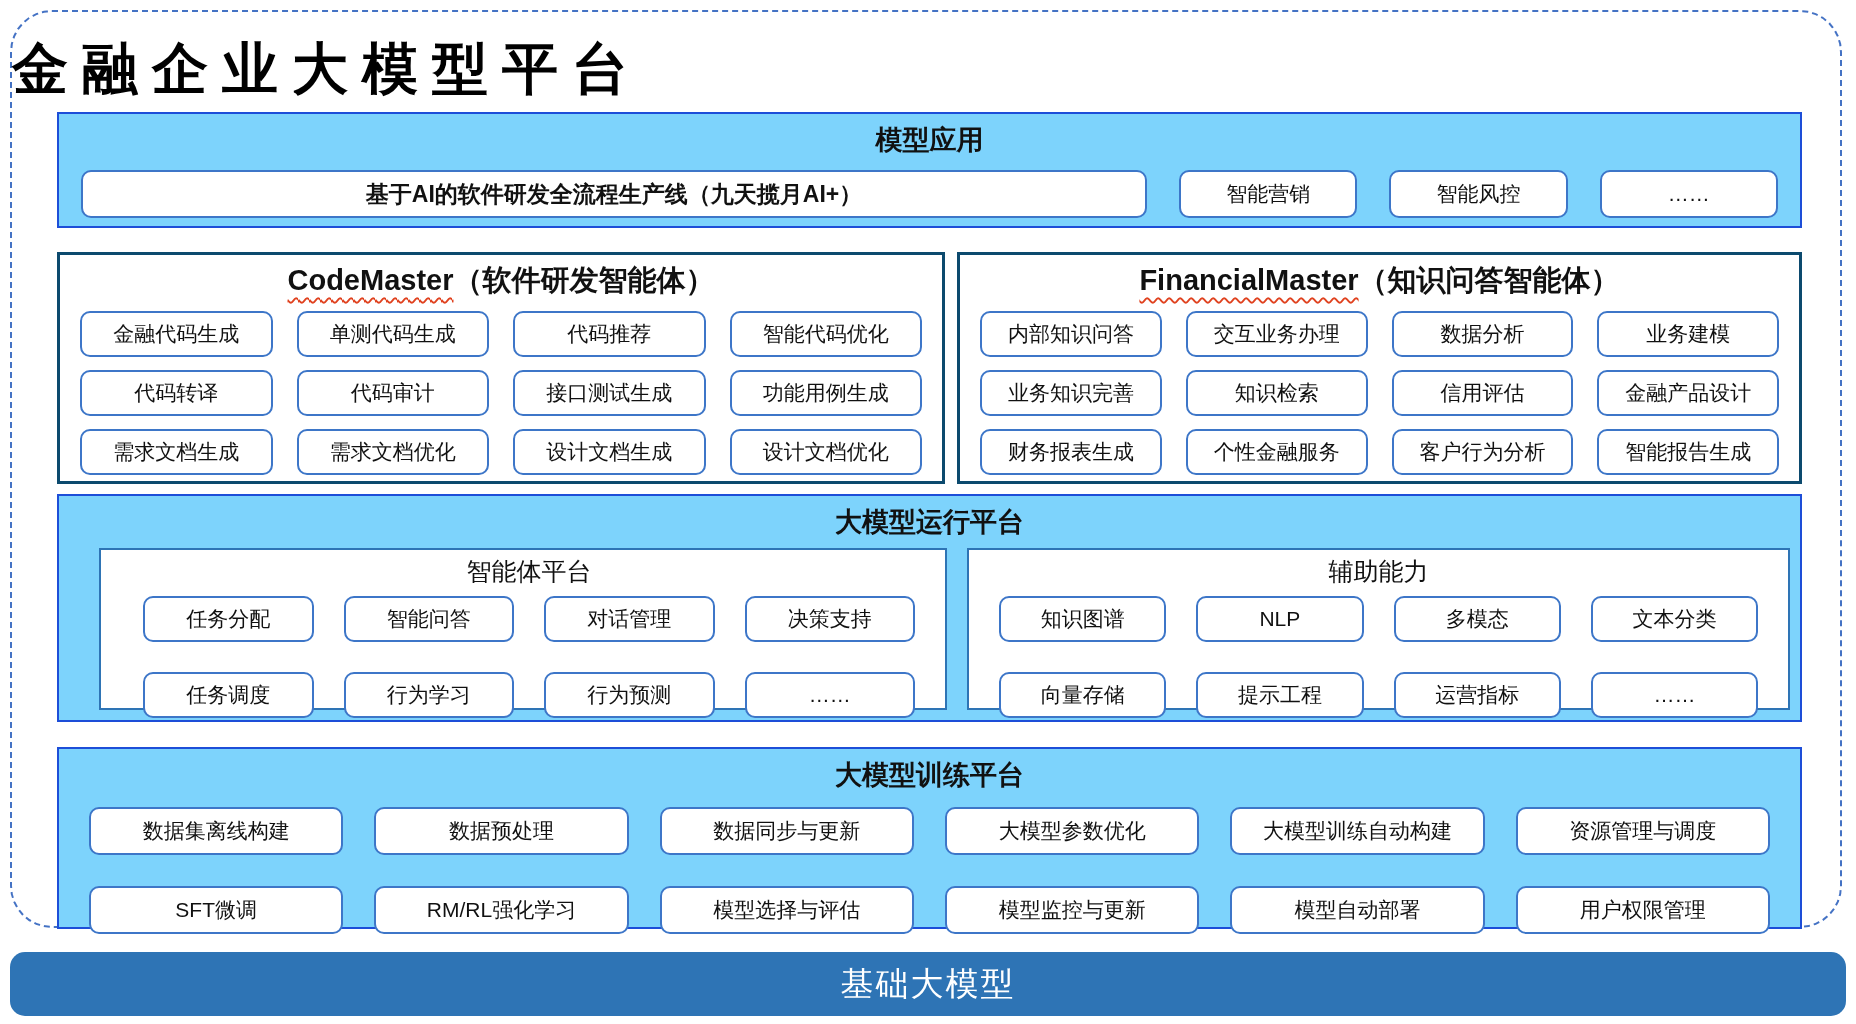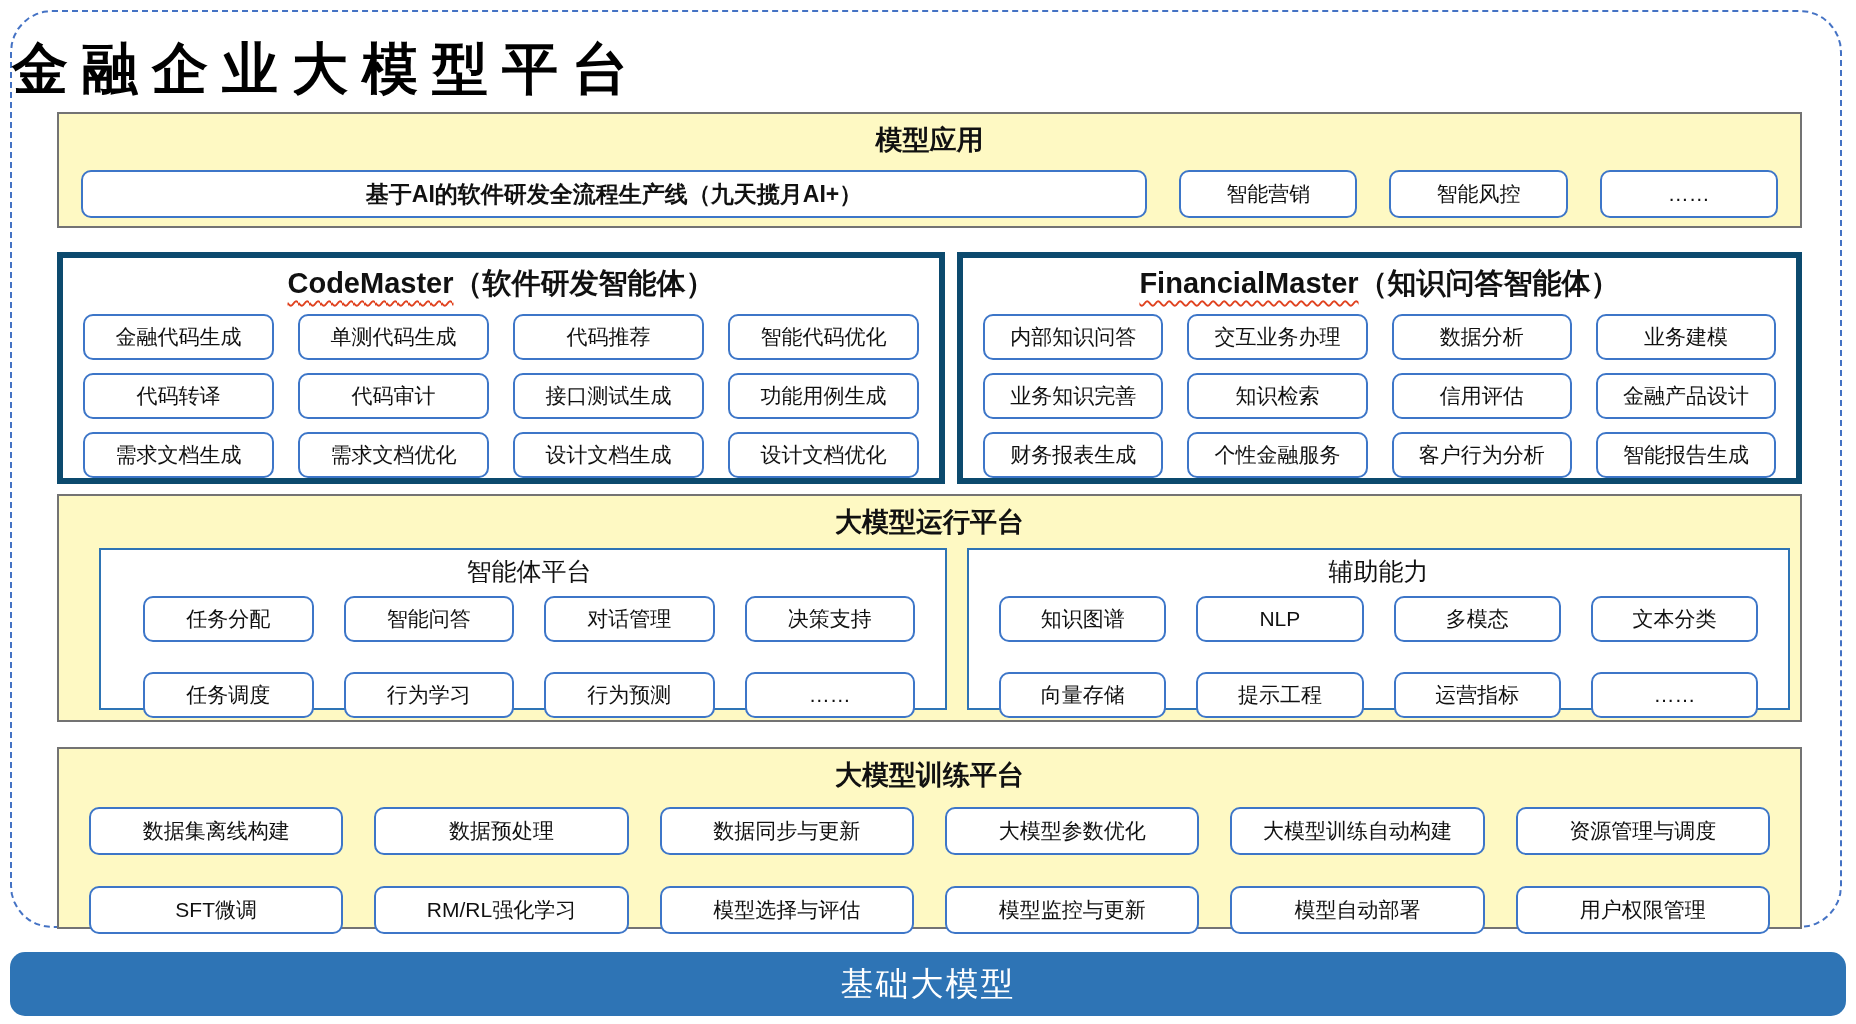--- a/index.html
+++ b/index.html
@@ -6,37 +6,37 @@
   body{width:1856px;height:1024px;position:relative;overflow:hidden;
        font-family:"Liberation Sans","DejaVu Sans",sans-serif;color:#111;}
 
   .outer{position:absolute;left:10px;top:10px;width:1832px;height:918px;
          border:2px dashed #4472C4;border-radius:42px;box-sizing:border-box;}
 
   .title{position:absolute;left:0;top:20px;width:100%;text-align:left;
          font-family:"Liberation Serif","DejaVu Serif",serif;font-weight:bold;
          font-size:56px;letter-spacing:14px;color:#000;}
 
-  .sec{position:absolute;box-sizing:border-box;border:2px solid #737373;background:#fef9c3;}
+  .sec{position:absolute;box-sizing:border-box;border:2px solid #1d4ed8;background:#7dd3fc;}
 
   .sec-header{width:100%;text-align:center;font-weight:bold;font-size:27px;padding-top:8px;}
 
   
   .sec-apps{left:45px;top:100px;width:1745px;height:116px;}
   .apps-row{display:flex;gap:32px;margin:12px 22px 0 22px;}
   .pill{display:flex;align-items:center;justify-content:center;height:48px;
         border:2px solid #3D76C8;border-radius:10px;background:#fff;
         font-size:21px;white-space:nowrap;box-sizing:border-box;}
   .pill.wide{flex:0 0 1066px;font-weight:bold;font-size:23px;}
   .apps-rest{display:flex;flex:1;gap:32px;}
   .apps-rest .pill{flex:1;}
 
   
   .agents-row{position:absolute;left:45px;top:240px;width:1745px;height:232px;display:flex;gap:12px;}
-  .agent-box{position:relative;border:6px solid #0c4a6e;box-sizing:border-box;background:#fff;}
+  .agent-box{position:relative;border:3px solid #0c4a6e;box-sizing:border-box;background:#fff;}
   .agent-box.cm{width:888px;}
   .agent-box.fm{flex:1;}
   .agent-header{width:100%;text-align:center;font-weight:bold;font-size:29px;padding-top:6px;}
   .squiggle{text-decoration:underline;text-decoration-style:wavy;
             text-decoration-color:#E0421F;text-decoration-thickness:2px;
             text-underline-offset:7px;text-decoration-skip-ink:none;}
   .grid4{display:grid;grid-template-columns:repeat(4,1fr);
          column-gap:24px;row-gap:13px;margin:10px 20px 0 20px;}
   .grid4 .pill{height:46px;}
 

